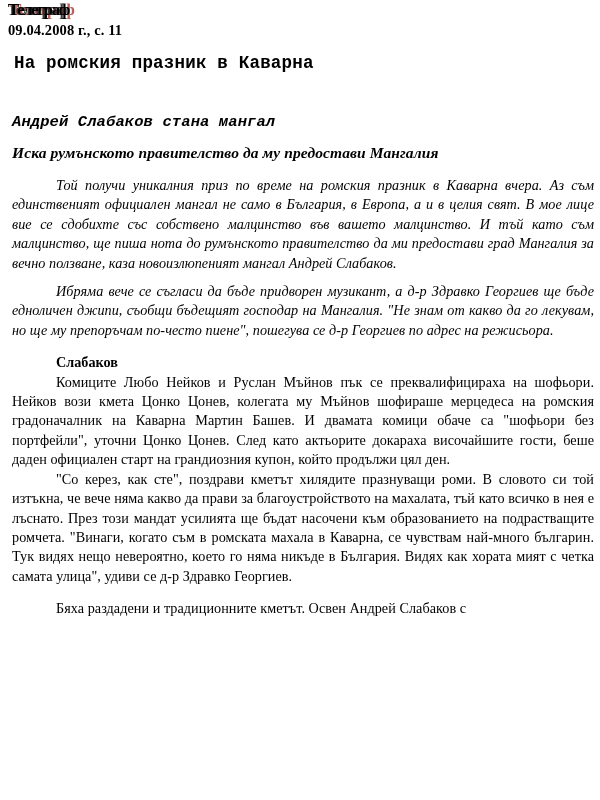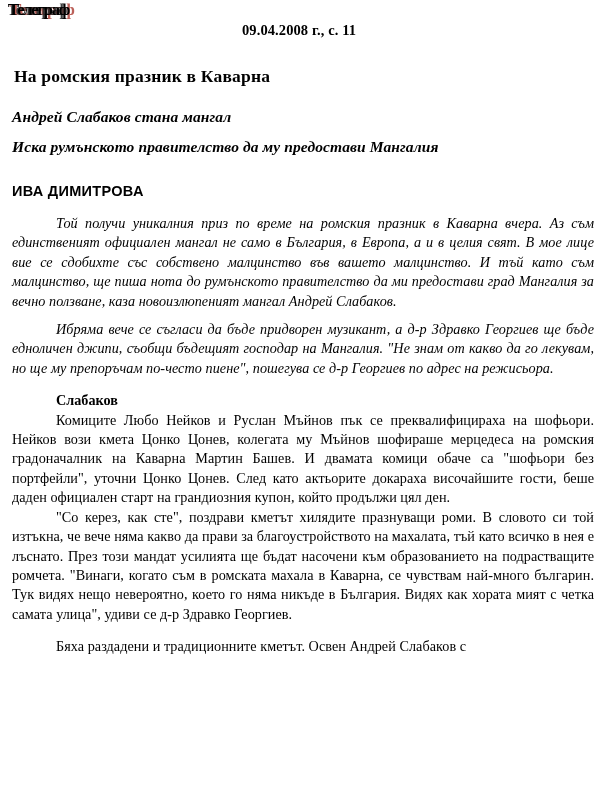--- a/index.html
+++ b/index.html
@@ -62,44 +62,43 @@
     color: #000;
   }
 
   .dateline {
     font-family: "Liberation Serif", "DejaVu Serif", serif;
     font-weight: bold;
     font-size: 14.5px;
     line-height: 18px;
     margin-top: 2px;
     letter-spacing: 0.1px;
-    text-align: center;
   }
 
   
   .headline {
-    font-family: Liberation Serif, serif;
+    font-family: Liberation Mono, monospace;
     font-weight: bold;
     font-size: 17.5px;
     line-height: 21px;
-    margin-top: 27px;
+    margin-top: 14px;
     margin-left: 6px;
     letter-spacing: 0.2px;
   }
 
   .subhead {
     font-family: "Liberation Serif", "DejaVu Serif", serif;
     font-weight: bold;
     font-style: italic;
     font-size: 15.5px;
     line-height: 19px;
     margin-left: 4px;
     letter-spacing: 0.1px;
   }
-  .subhead.first { margin-top: 20px; }
+  .subhead.first { margin-top: 39px; font-family: Liberation Mono, monospace; }
   .subhead.second { margin-top: 11px; }
 
   .byline {
     font-family: "Liberation Sans", "DejaVu Sans", sans-serif;
     font-weight: bold;
     font-size: 14.5px;
     line-height: 18px;
     margin-top: 26px;
     margin-left: 4px;
     letter-spacing: 0.3px;
@@ -145,21 +144,20 @@
   </div>
 
   <div class="dateline">09.04.2008 г., с. 11</div>
 
   <h1 class="headline">На ромския празник в Каварна</h1>
 
   <div class="subhead first">Андрей Слабаков стана мангал</div>
 
   <div class="subhead second">Иска румънското правителство да му предостави Мангалия</div>
 
-  <div class="byline">ИВА ДИМИТРОВА</div>
 
   <div class="body-col">
 
 
     <p class="para gap">Той получи уникалния приз по време на ромския празник в Каварна вчера. Аз съм единственият официален мангал не само в България, в Европа, а и в целия свят. В мое лице вие се сдобихте със собствено малцинство във вашето малцинство. И тъй като съм малцинство, ще пиша нота до румънското правителство да ми предостави град Мангалия за вечно ползване, каза новоизлюпеният мангал Андрей Слабаков.</p>
 
     <p class="para gap">Ибряма вече се съгласи да бъде придворен музикант, а д-р Здравко Георгиев ще бъде едноличен джипи, съобщи бъдещият господар на Мангалия. "Не знам от какво да го лекувам, но ще му препоръчам по-често пиене", пошегува се д-р Георгиев по адрес на режисьора.</p>
 
     <div class="section-head">Слабаков</div>
     <p class="para">Комиците Любо Нейков и Руслан Мъйнов пък се преквалифицираха на шофьори. Нейков вози кмета Цонко Цонев, колегата му Мъйнов шофираше мерцедеса на ромския градоначалник на Каварна Мартин Башев. И двамата комици обаче са "шофьори без портфейли", уточни Цонко Цонев. След като актьорите докараха височайшите гости, беше даден официален старт на грандиозния купон, който продължи цял ден.</p>

